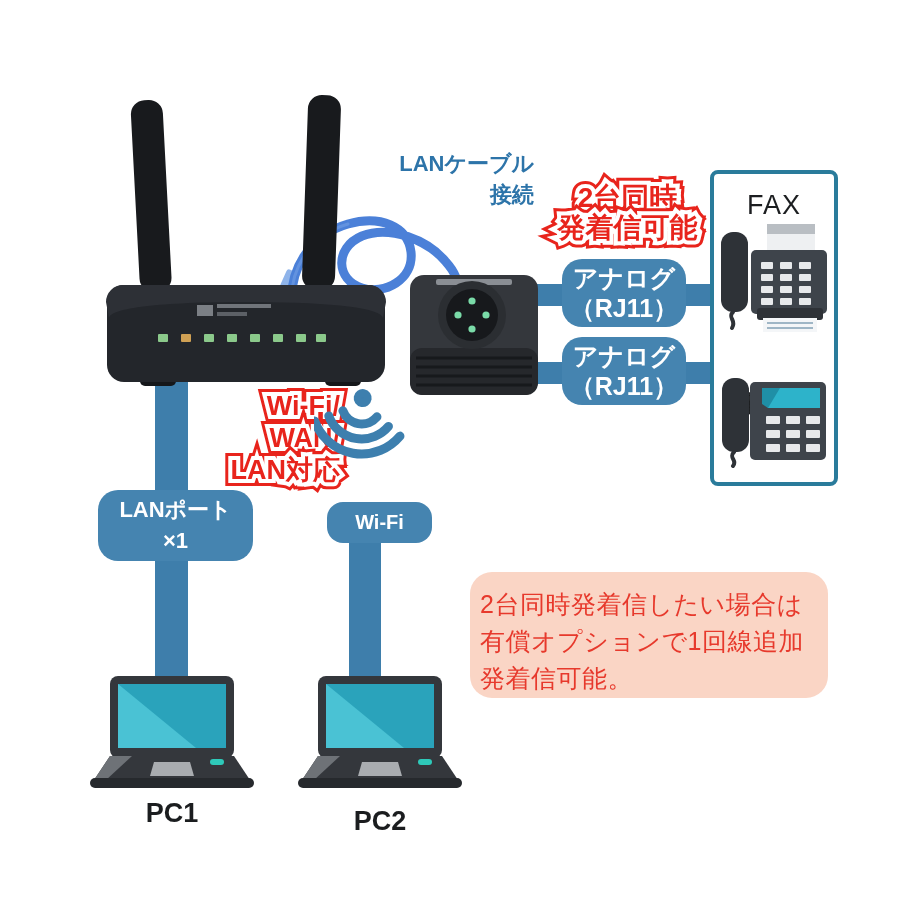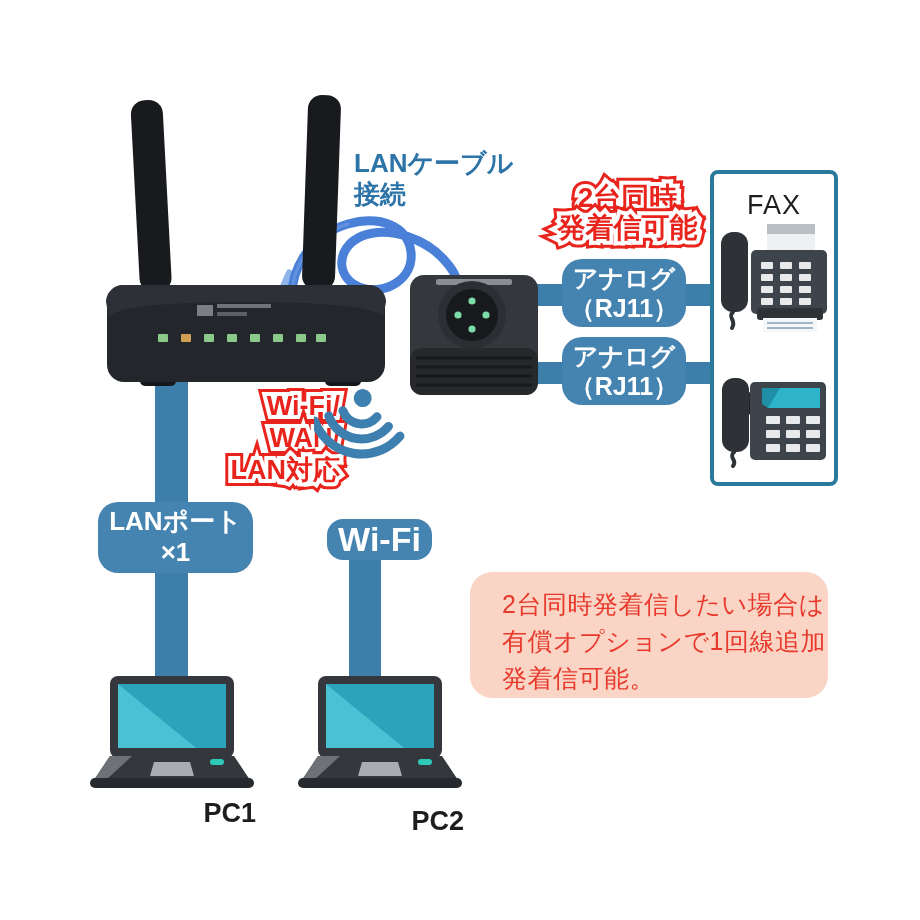--- a/index.html
+++ b/index.html
@@ -13,32 +13,32 @@
            font-weight:bold;text-align:center;}
   .bluebox .ln{display:block;white-space:nowrap;}
   
   .badge{position:absolute;display:flex;flex-direction:column;align-items:center;}
   .oline{position:relative;font-weight:bold;white-space:nowrap;}
   .oline .stk{position:absolute;left:0;top:0;}
   .oline .stk.r{-webkit-text-stroke:14px #e8241c;color:#e8241c;}
   .oline .stk.w{-webkit-text-stroke:8px #ffffff;color:#ffffff;}
   .oline .fil{position:relative;color:#e8241c;}
   
-  .bluehead{position:absolute;color:#2d74a9;font-weight:bold;text-align:left;
-            font-size:26px;line-height:31px;}
+  .bluehead{position:absolute;color:#2d74a9;font-weight:bold;text-align:right;
+            font-size:22px;line-height:31px;}
   
   .panel{position:absolute;left:710px;top:170px;width:120px;height:308px;background:#ffffff;
          border:4px solid #2a7b9b;border-radius:8px;}
   .panel .devlabel{position:absolute;width:100%;text-align:center;color:#1c1e20;}
   
   .note{position:absolute;left:470px;top:572px;width:358px;height:126px;background:#fad5c5;
-        border-radius:22px;box-sizing:border-box;padding:14px 0 0 32px;}
+        border-radius:22px;box-sizing:border-box;padding:14px 0 0 10px;}
   .note .nline{display:block;color:#e7392c;font-size:25px;line-height:37px;
                letter-spacing:0.5px;white-space:nowrap;}
-  .pclabel{position:absolute;width:168px;text-align:right;color:#1b1d1f;font-size:27px;
+  .pclabel{position:absolute;width:168px;text-align:center;color:#1b1d1f;font-size:27px;
            font-weight:bold;}
 </style>
 </head>
 <body>
 
 <div class="canvas">
 
   <div class="bar" style="left:524px;top:284px;width:192px;height:22px;"></div>
   <div class="bar" style="left:524px;top:362px;width:192px;height:22px;"></div>
 
@@ -194,26 +194,26 @@
 
   <svg class="abs" style="left:314px;top:384px;" width="108" height="84" viewBox="-12 0 108 84">
     <g transform="rotate(10 36 18)" fill="none" stroke="#3d7fae" stroke-width="9" stroke-linecap="round">
       <circle cx="36" cy="14" r="5" fill="#3d7fae" stroke-width="8"></circle>
       <path d="M53.3,30 A20,20 0 0 1 18.7,30"></path>
       <path d="M66.3,37.5 A35,35 0 0 1 5.7,37.5"></path>
       <path d="M79.3,45 A50,50 0 0 1 -7.3,45"></path>
     </g>
   </svg>
 
-  <div class="bluebox" style="left:98px;top:502px;width:155px;height:71px;font-size:26px;line-height:31px;padding-top:4px;box-sizing:border-box;">
+  <div class="bluebox" style="left:98px;top:490px;width:155px;height:71px;font-size:22px;line-height:31px;padding-top:4px;box-sizing:border-box;">
     <span class="ln">LANポート</span>
     <span class="ln">×1</span>
   </div>
 
-  <div class="bluebox" style="left:327px;top:502px;width:105px;height:41px;font-size:34px;line-height:41px;border-radius:16px;margin-top:17px;">
+  <div class="bluebox" style="left:327px;top:502px;width:105px;height:41px;font-size:20px;line-height:41px;border-radius:16px;">
     <span class="ln">Wi-Fi</span>
   </div>
 
   <div class="note">
     <span class="nline">2台同時発着信したい場合は</span>
     <span class="nline">有償オプションで1回線追加</span>
     <span class="nline">発着信可能。</span>
   </div>
 
   <svg class="abs" style="left:88px;top:674px;" width="168" height="122" viewBox="0 0 168 122">

